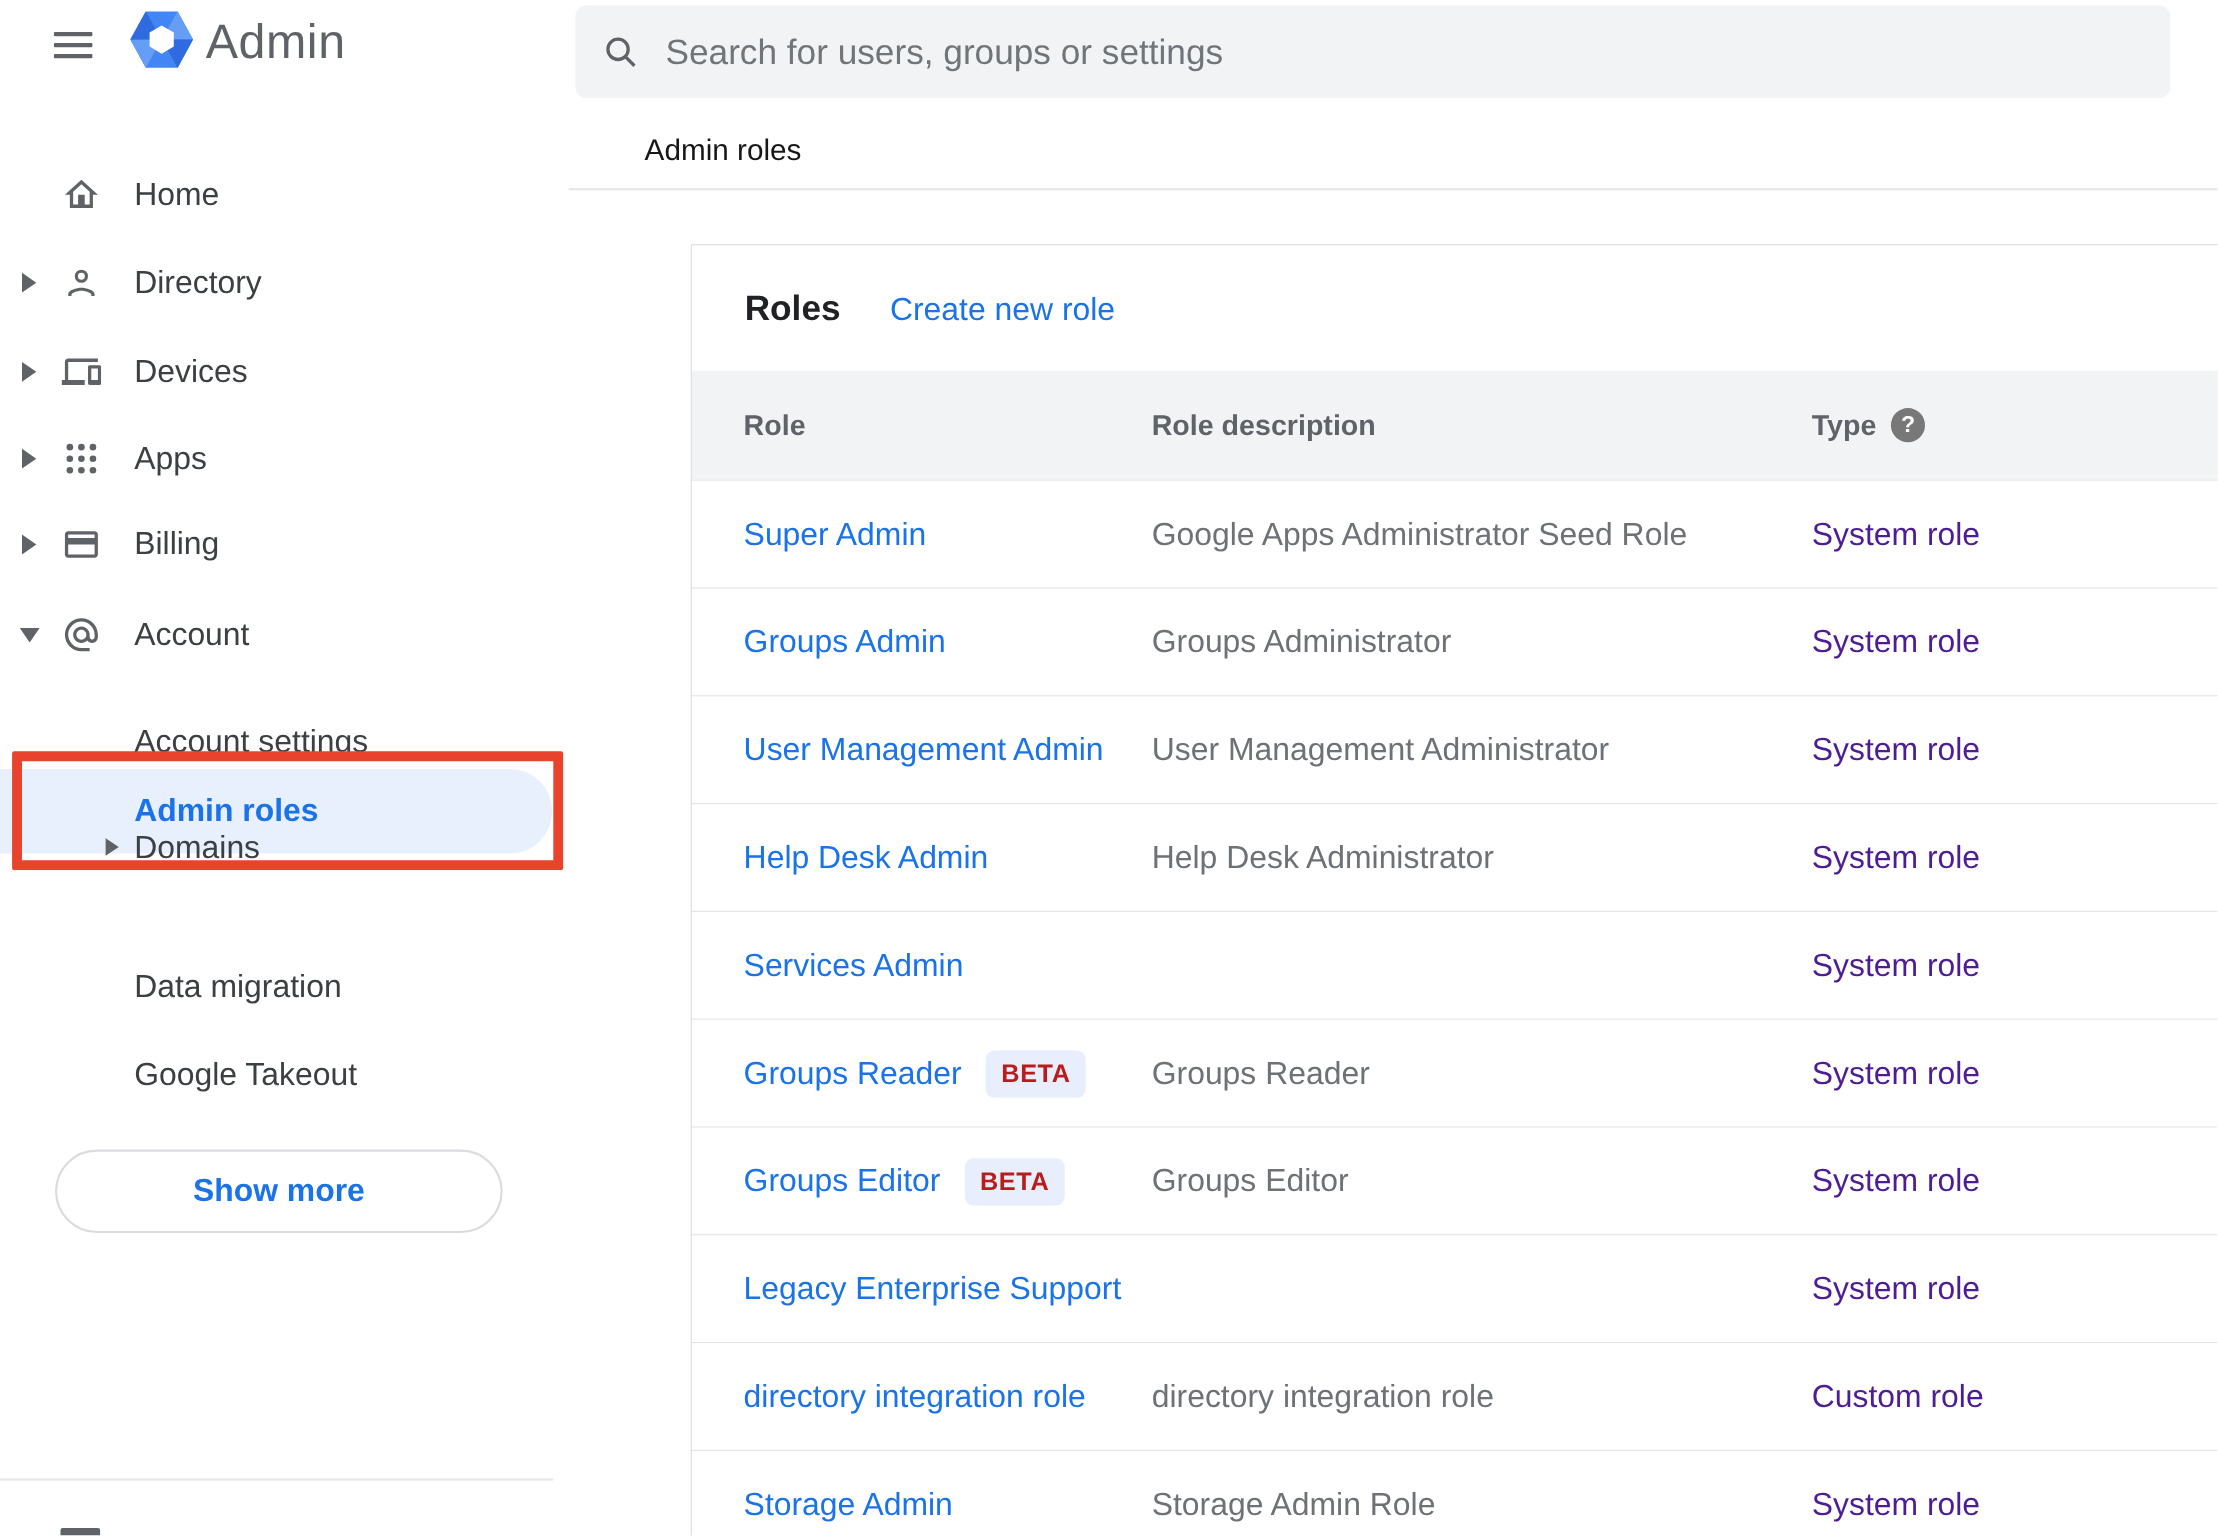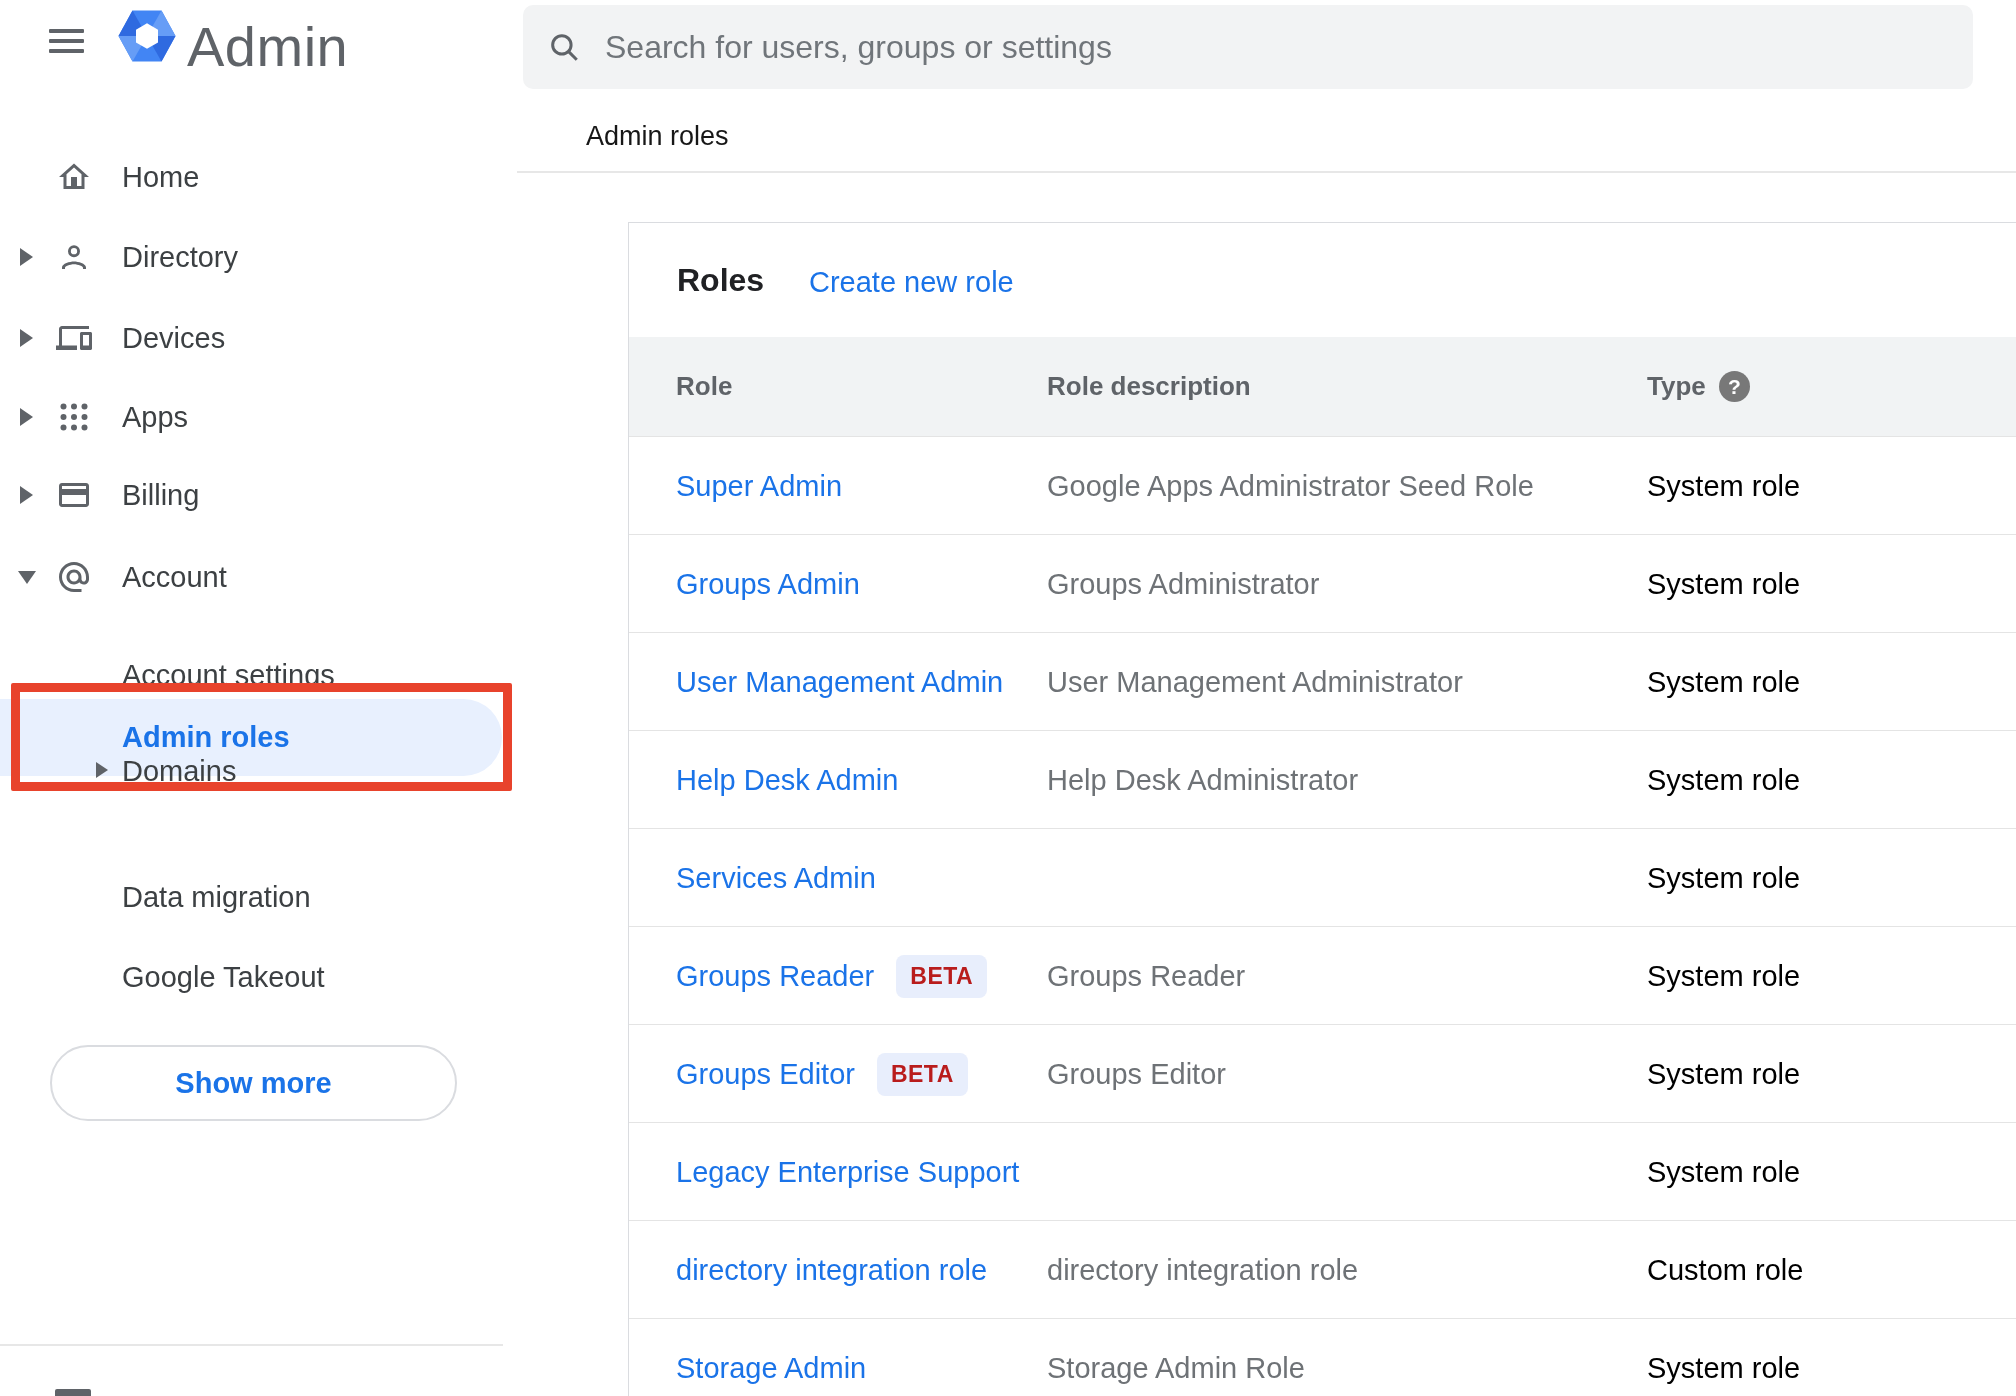--- a/index.html
+++ b/index.html
@@ -9,21 +9,21 @@
     font-family:"Liberation Sans", sans-serif;
     -webkit-font-smoothing:antialiased;
     color:#3c4043;
   }
   .abs{position:absolute;}
 
   
   .hamburger{left:49px;top:29px;width:35px;height:24px;display:flex;flex-direction:column;justify-content:space-between;cursor:pointer;}
   .hamburger .bar{height:4px;width:35px;background:#5f6368;border-radius:1px;}
   .logo-hex{left:117px;top:6px;}
-  .logo-word{left:187px;top:14px;font-size:56px;color:#5f6368;letter-spacing:.5px;}
+  .logo-word{left:187px;top:14px;font-size:44px;color:#5f6368;letter-spacing:.5px;}
 
   .searchbar{left:523px;top:5px;width:1450px;height:84px;background:#f2f3f4;border-radius:10px;display:flex;align-items:center;}
   .searchbar svg{margin-left:24px;flex:0 0 auto;}
   .searchbar input{
     flex:1;margin-left:22px;margin-right:30px;border:none;outline:none;background:transparent;
     font-family:"Liberation Sans", sans-serif;font-size:32px;color:#202124;
   }
   .searchbar input::placeholder{color:#70757a;opacity:1;}
 
   
@@ -56,21 +56,21 @@
   .create-link{position:absolute;left:180px;top:0;height:118px;display:flex;align-items:center;font-size:29px;color:#1a73e8;cursor:pointer;white-space:nowrap;}
   .colhead{position:absolute;left:0;top:114px;width:100%;height:99px;background:#f1f3f4;}
   .colhead .c{position:absolute;top:0;height:99px;display:flex;align-items:center;font-size:26px;color:#5f6368;font-weight:bold;white-space:nowrap;}
   .c-role{left:47px;} .c-desc{left:418px;} .c-type{left:1018px;}
   .help{position:absolute;left:1090px;top:34px;width:31px;height:31px;border-radius:50%;background:#787878;color:#fff;
         display:flex;align-items:center;justify-content:center;font-size:21px;font-weight:bold;cursor:pointer;}
   .trow{position:absolute;left:0;width:100%;height:98px;border-top:1px solid #e4e4e4;box-sizing:border-box;}
   .trow .cell{position:absolute;top:0;height:98px;display:flex;align-items:center;font-size:29px;white-space:nowrap;}
   .cell-role{left:47px;color:#1a73e8;cursor:pointer;}
   .cell-desc{left:418px;color:#6e7276;}
-  .cell-type{left:1018px;color:#000000;}
+  .cell-type{left:1018px;color:#4c1d95;}
   .beta{display:inline-block;margin-left:22px;background:#e8eefc;color:#b91c1c;font-size:23px;font-weight:bold;
         padding:8px 14px;border-radius:8px;letter-spacing:.5px;cursor:default;}
 </style>
 </head>
 <body>
 
 <div class="abs hamburger">
   <div class="bar"></div>
     <div class="bar"></div>
     <div class="bar"></div>

